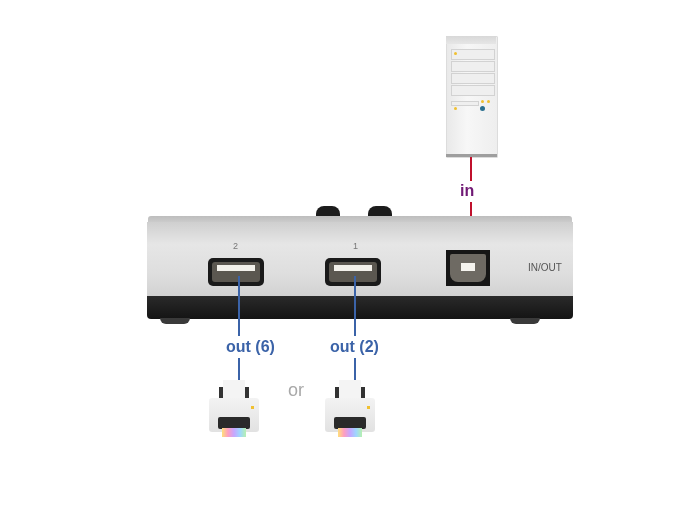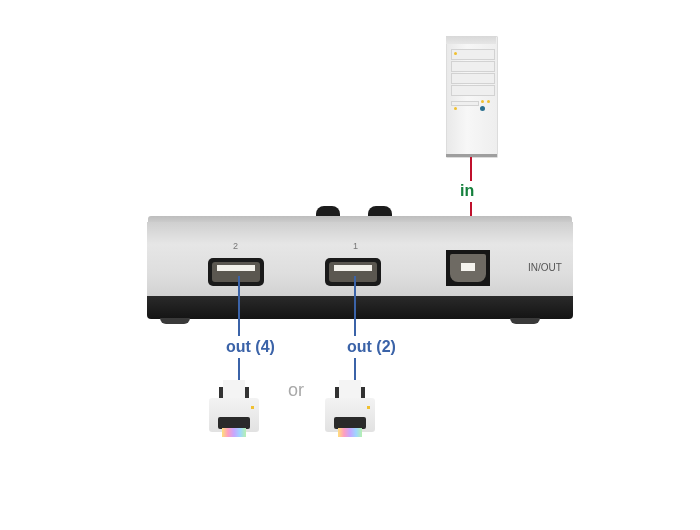--- a/index.html
+++ b/index.html
@@ -17,21 +17,21 @@
       background: linear-gradient(180deg, #d8d8d8, #e6e6e6); }
     .bay { width: 42px; height: 9px; left: 4px; background: #efefef; border: 1px solid #d2d2d2; position: absolute; }
     .tower-base { left: 446px; top: 154px; width: 51px; height: 3px; background: #9e9e9e; }
     .dot-y { width: 3px; height: 3px; background: #f0c030; border-radius: 50%; position: absolute; }
     .pwr { width: 5px; height: 5px; background: #2a6f8f; border-radius: 50%; position: absolute; }
 
     
     .vline-red { width: 2px; background: #c0102c; }
     .vline-blue { width: 2px; background: #3b63a8; }
 
-    .lbl-in { left: 460px; top: 182px; color: #15803d; font-weight: bold; font-size: 16px; }
+    .lbl-in { left: 460px; top: 182px; color: #701a75; font-weight: bold; font-size: 16px; }
     .lbl-out { color: #3b63a8; font-weight: bold; font-size: 16px; }
     .lbl-or { left: 288px; top: 380px; color: #a8a8a8; font-size: 18px; }
 
     
     .knob { top: 206px; width: 24px; height: 12px; background: #1c1c1c; border-radius: 8px 8px 0 0; }
     .box-top { left: 148px; top: 216px; width: 424px; height: 8px;
       background: linear-gradient(180deg, #bdbdbd, #d0d0d0); border-radius: 3px 3px 0 0; }
     .box-front { left: 147px; top: 222px; width: 426px; height: 74px;
       background: linear-gradient(180deg, #cfcfcf 0%, #e6e6e6 30%, #dedede 70%, #d2d2d2 100%); }
     .box-bottom { left: 147px; top: 296px; width: 426px; height: 23px;
@@ -105,22 +105,22 @@
 
 <div class="abs usb-b">
   <div class="usb-b-inner">
       <div class="usb-b-tongue"></div>
     </div>
 </div>
 <div class="abs inout">IN/OUT</div>
 
 <div class="abs vline-blue" style="left:238px;top:276px;height:60px"></div>
 <div class="abs vline-blue" style="left:354px;top:276px;height:60px"></div>
-<div class="abs lbl-out" style="left:226px;top:338px">out (4)</div>
-<div class="abs lbl-out" style="left:347px;top:338px">out (2)</div>
+<div class="abs lbl-out" style="left:226px;top:338px">out (6)</div>
+<div class="abs lbl-out" style="left:330px;top:338px">out (2)</div>
 <div class="abs vline-blue" style="left:238px;top:358px;height:22px"></div>
 <div class="abs vline-blue" style="left:354px;top:358px;height:22px"></div>
 
 <div class="abs printer" style="left:209px;top:380px">
   <div class="p-side-l"></div>
     <div class="p-side-r"></div>
     <div class="p-paper"></div>
   <div class="p-body"></div>
     <div class="p-slot"></div>
     <div class="p-out"></div>

